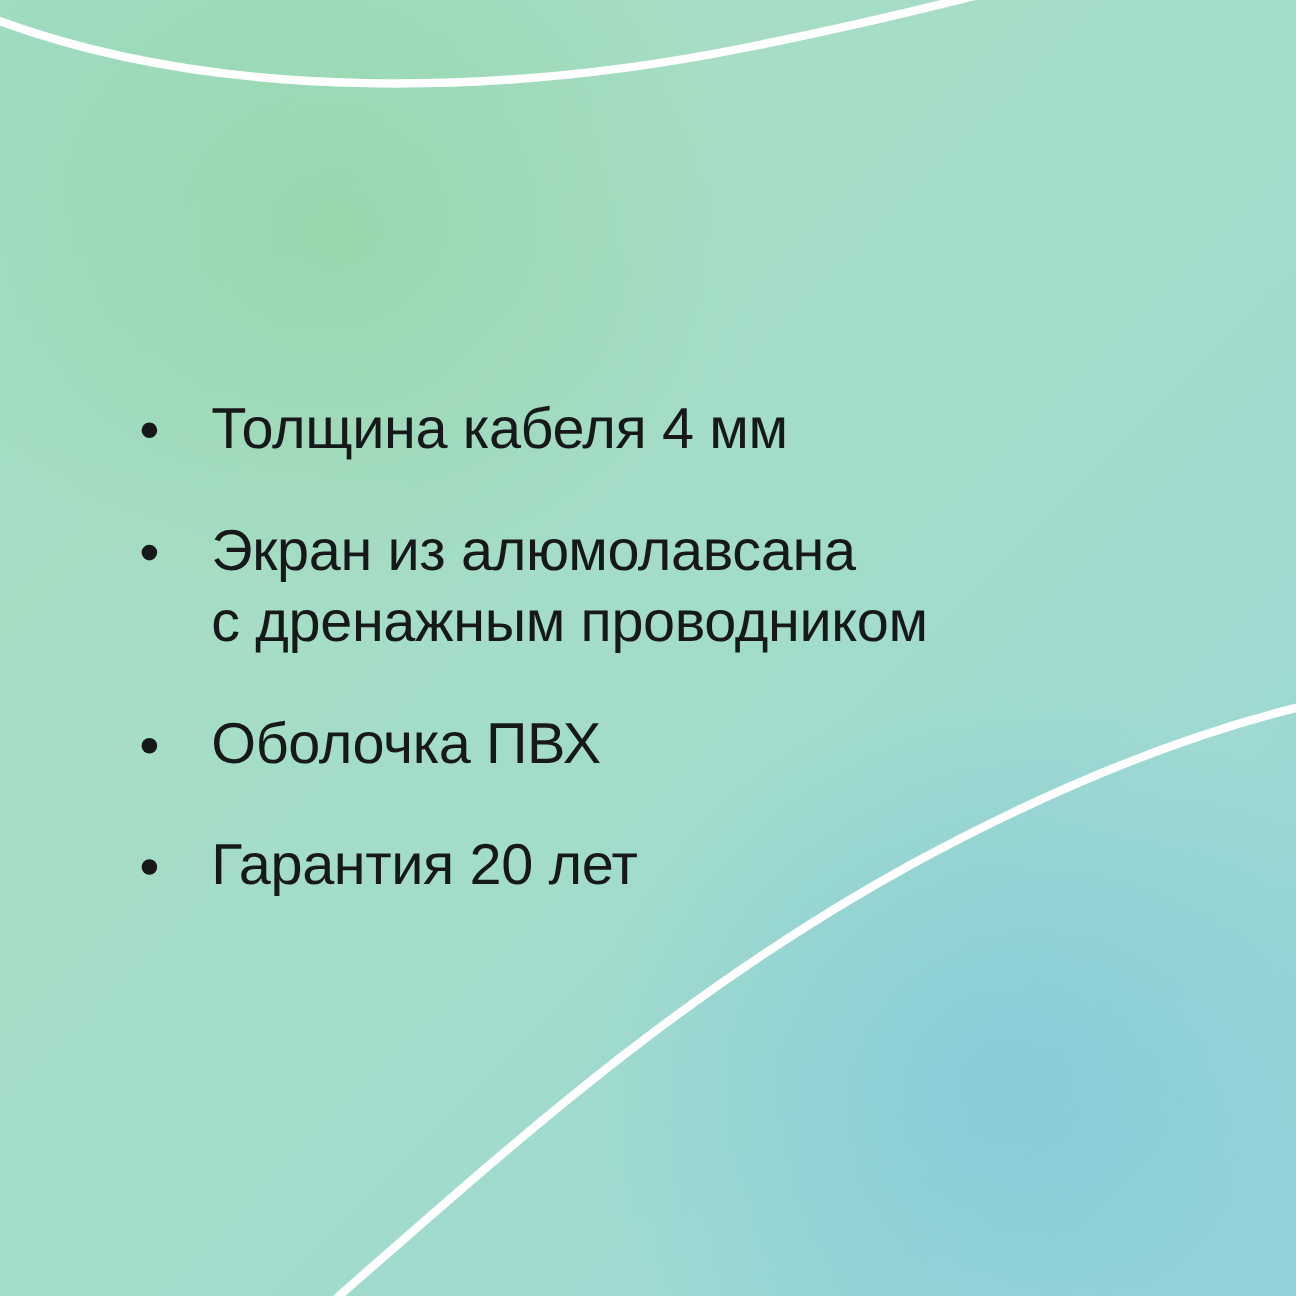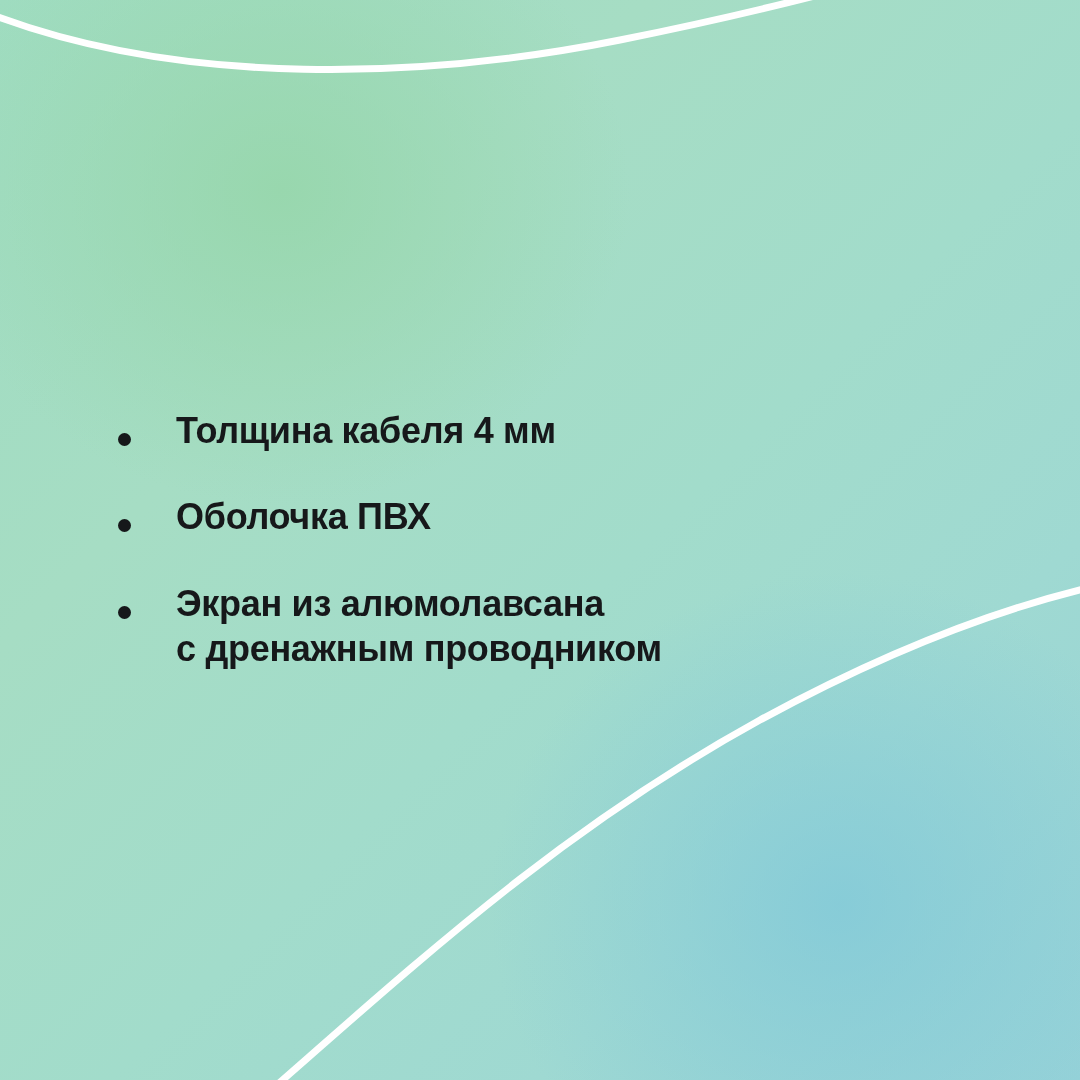--- a/index.html
+++ b/index.html
@@ -68,24 +68,24 @@
     padding: 0;
     width: 100%;
   }
 
   li.bullet {
     position: relative;
     display: block;
     padding-left: 68px;
     margin: 0 0 42px 0;
     color: #16181a;
-    font-size: 36px;
+    font-size: 48px;
     line-height: 1.24;
     letter-spacing: -0.3px;
-    font-weight: 700;
+    font-weight: 400;
   }
   li.bullet:last-child {
     margin-bottom: 0;
   }
 
   li.bullet .dot {
     position: absolute;
     left: 10px;
     top: 24px;
     width: 13px;
@@ -113,23 +113,27 @@
   </svg>
 
   <div class="content">
     <ul class="bullets">
       <li class="bullet">
         <span class="dot"></span>
         <span class="txt">Толщина кабеля 4 мм</span>
       </li>
       <li class="bullet">
         <span class="dot"></span>
+        <span class="txt">Экран из алюмолавсана
+с дренажным проводником</span>
+      </li>
+      <li class="bullet">
+        <span class="dot"></span>
         <span class="txt">Оболочка ПВХ</span>
       </li>
       <li class="bullet">
         <span class="dot"></span>
-        <span class="txt">Экран из алюмолавсана
-с дренажным проводником</span>
+        <span class="txt">Гарантия 20 лет</span>
       </li>
     </ul>
   </div>
 
 </div>
 
 </body></html>

